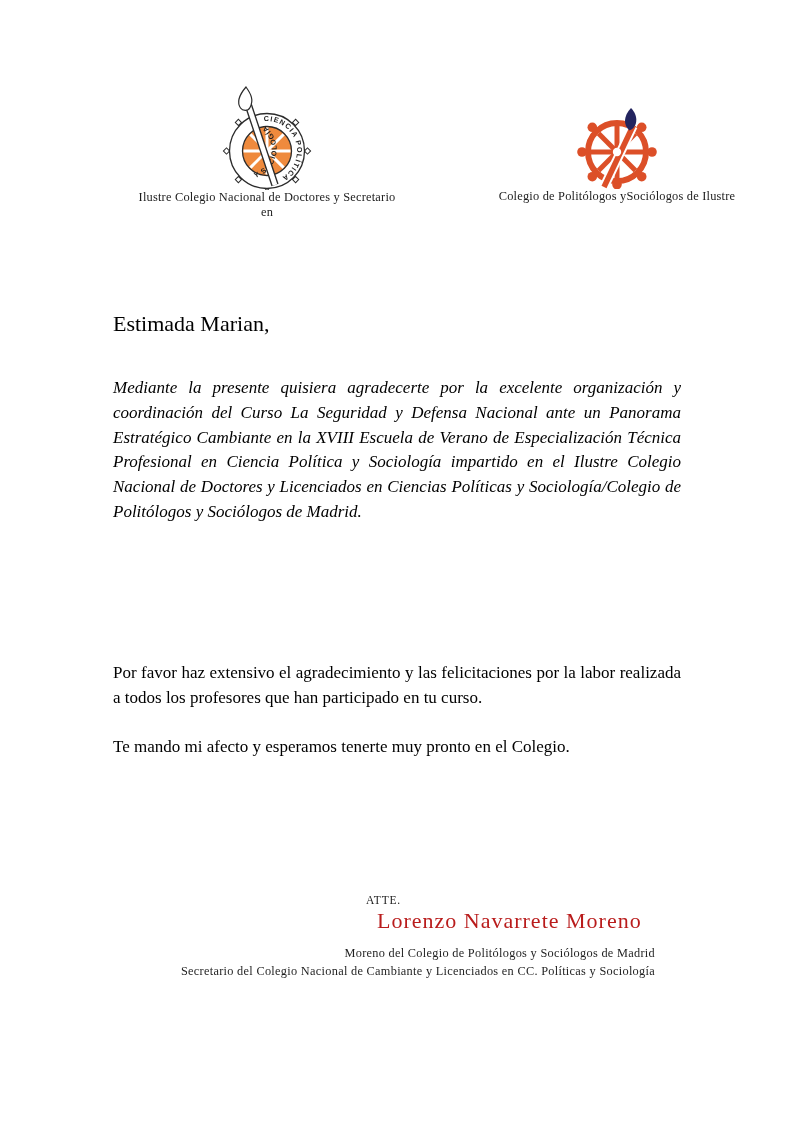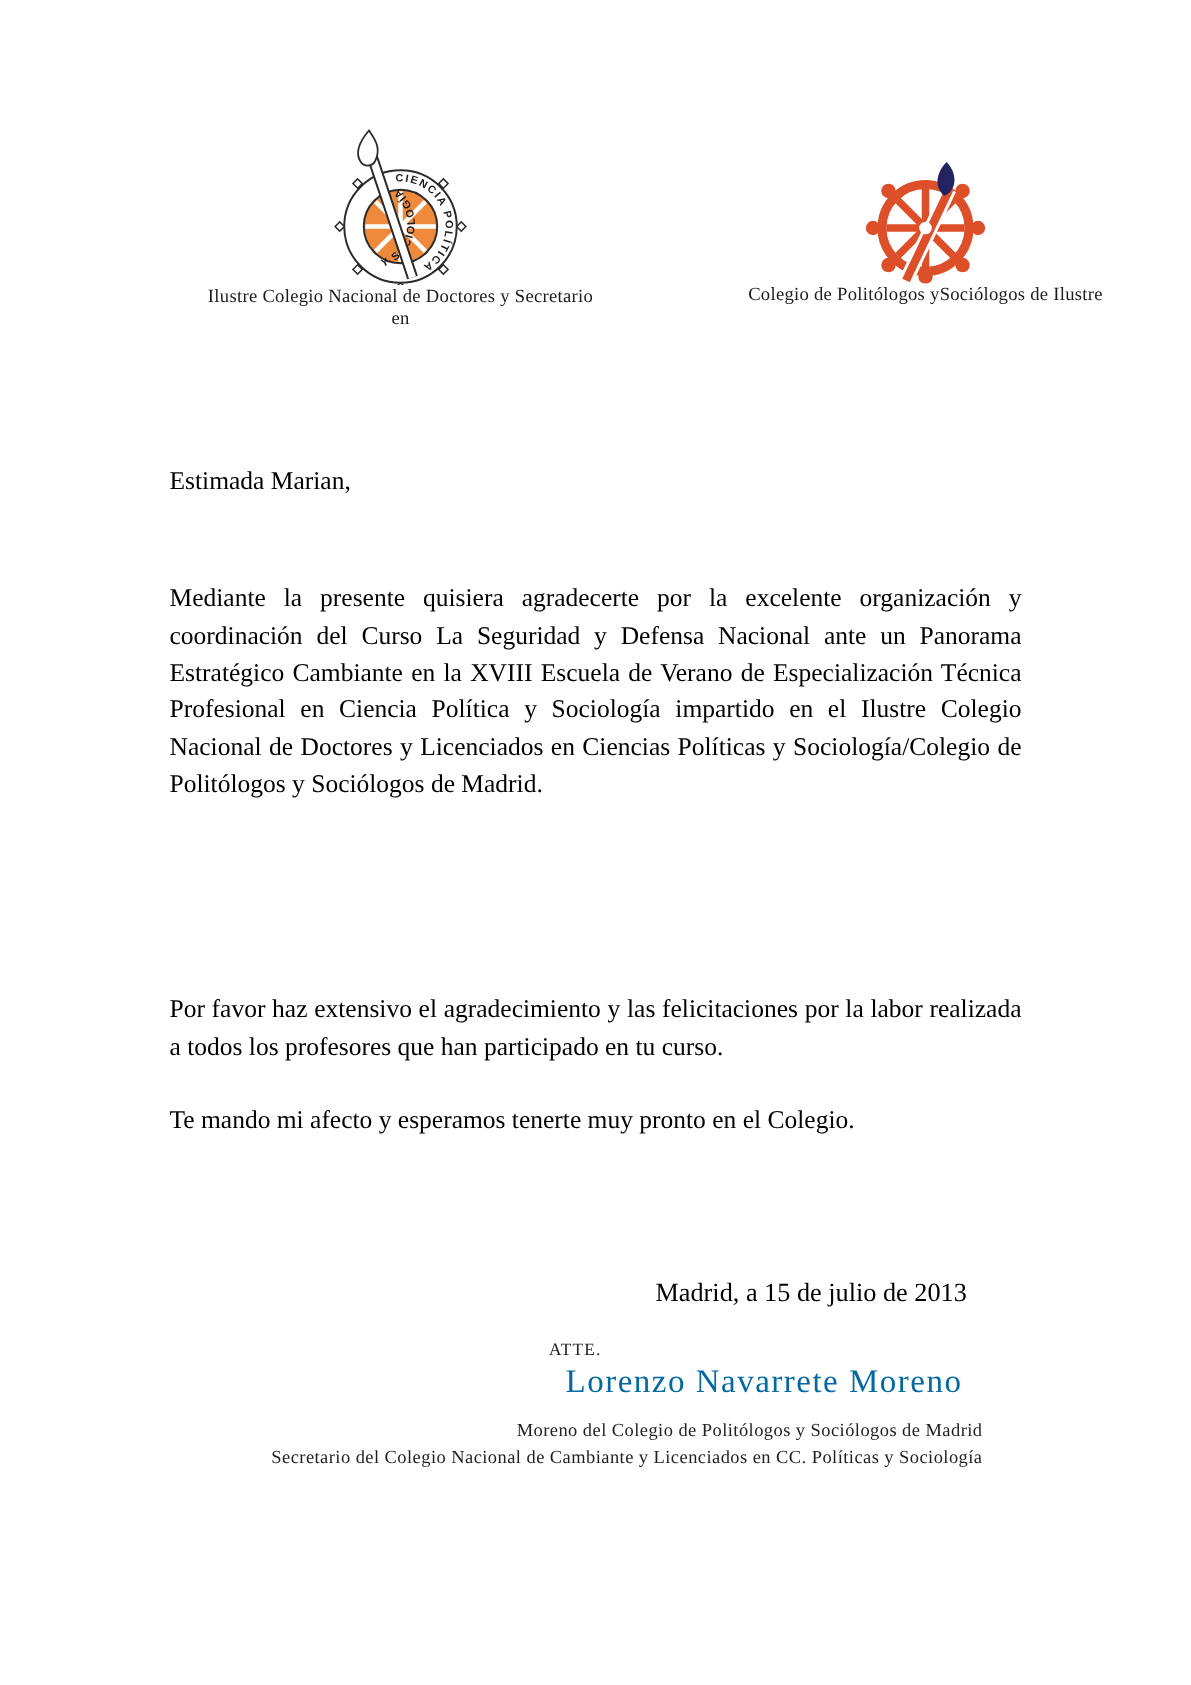--- a/index.html
+++ b/index.html
@@ -23,48 +23,48 @@
     color:#1b1b1b; text-align:center;
     letter-spacing:0.2px;
     width:272px;
   }
   .org-caption-left  { left:131px; top:190px; }
   .org-caption-right { left:481px; top:189px; }
 
   
   .salutation {
     position:absolute; left:113px; top:311px;
-    font-size:17px;
+    font-size:22px;
   }
   .body-par {
     position:absolute; left:113px; width:568px;
     margin:0;
     font-size:17px; line-height:24.8px;
     text-align:justify;
   }
-  .p1 { top:387px; }
+  .p1 { top:376px;font-style:italic; }
   .p2 { top:587px; }
   .p3 { top:661px; }
   .p4 { top:735px; text-align:left; }
 
   .dateline {
     position:absolute; left:437px; top:851px;
     font-size:17.5px;
   }
 
   
   .atte {
     position:absolute; left:366px; top:894px;
     font-size:11.5px; letter-spacing:0.8px;
     color:#222;
   }
   .sig-name {
     position:absolute; left:377px; top:908px;
     font-size:22px; letter-spacing:1px;
-    font-weight:normal; color:#0369a1;
+    font-weight:normal; color:#b91c1c;
     font-family:"Liberation Serif", serif;
   }
   .sig-titles {
     position:absolute; left:113px; top:945px; width:542px;
     text-align:right;
     font-size:12.3px; line-height:17.5px;
     letter-spacing:0.3px; color:#1f1f1f;
   }
 
   
@@ -158,21 +158,20 @@
 
   <div class="salutation">Estimada Marian,</div>
 
   <p class="body-par p1">Mediante la presente quisiera agradecerte por la excelente organización y coordinación del Curso La Seguridad y Defensa Nacional ante un Panorama Estratégico Cambiante en la XVIII Escuela de Verano de Especialización Técnica Profesional en Ciencia Política y Sociología impartido en el Ilustre Colegio Nacional de Doctores y Licenciados en Ciencias Políticas y Sociología/Colegio de Politólogos y Sociólogos de Madrid.</p>
 
 
   <p class="body-par p4">Te mando mi afecto y esperamos tenerte muy pronto en el Colegio.</p>
 
   <p class="body-par p3">Por favor haz extensivo el agradecimiento y las felicitaciones por la labor realizada a todos los profesores que han participado en tu curso.</p>
 
-  <div class="dateline">Madrid, a 15 de julio de 2013</div>
 
   <div class="atte">ATTE.</div>
 
   <div class="sig-name">Lorenzo Navarrete Moreno</div>
 
   <div class="sig-titles">
     <div>Moreno del Colegio de Politólogos y Sociólogos de Madrid</div>
     <div>Secretario del Colegio Nacional de Cambiante y Licenciados en CC. Políticas y Sociología</div>
   </div>
 

